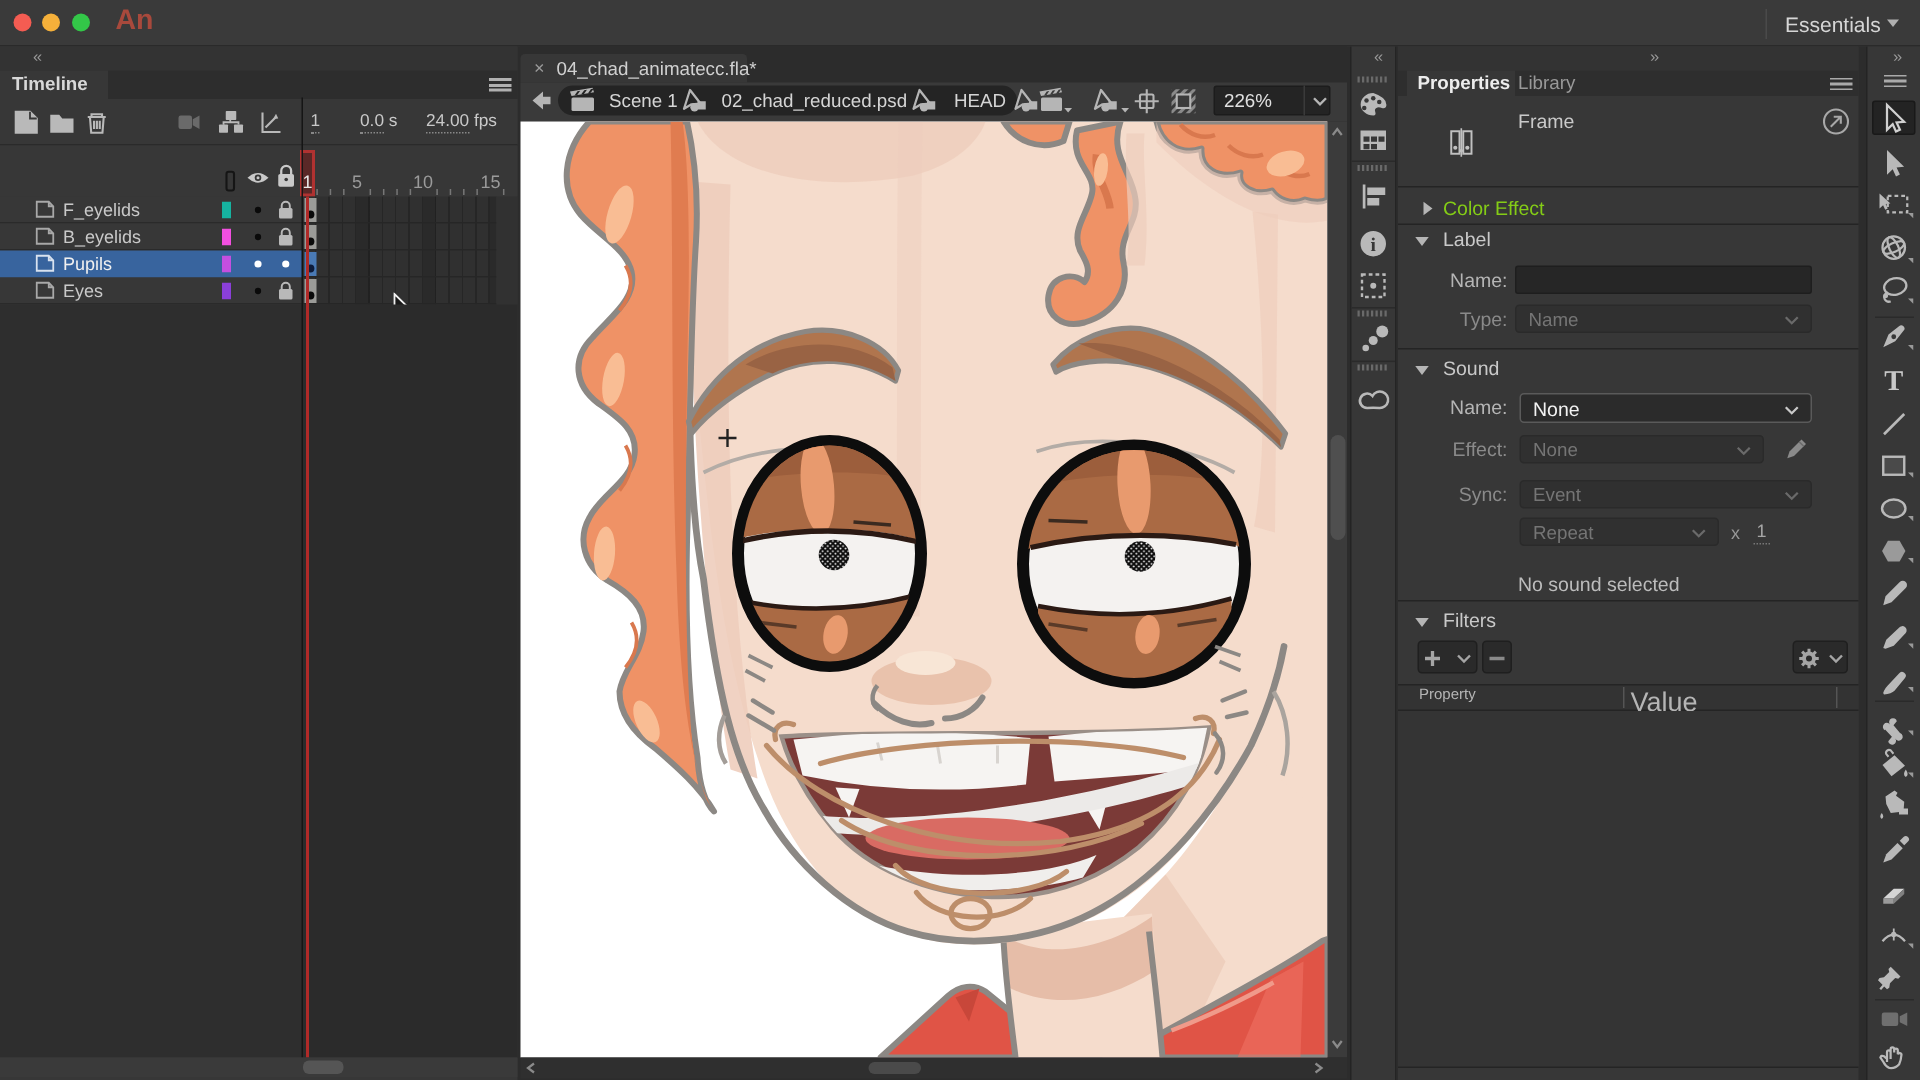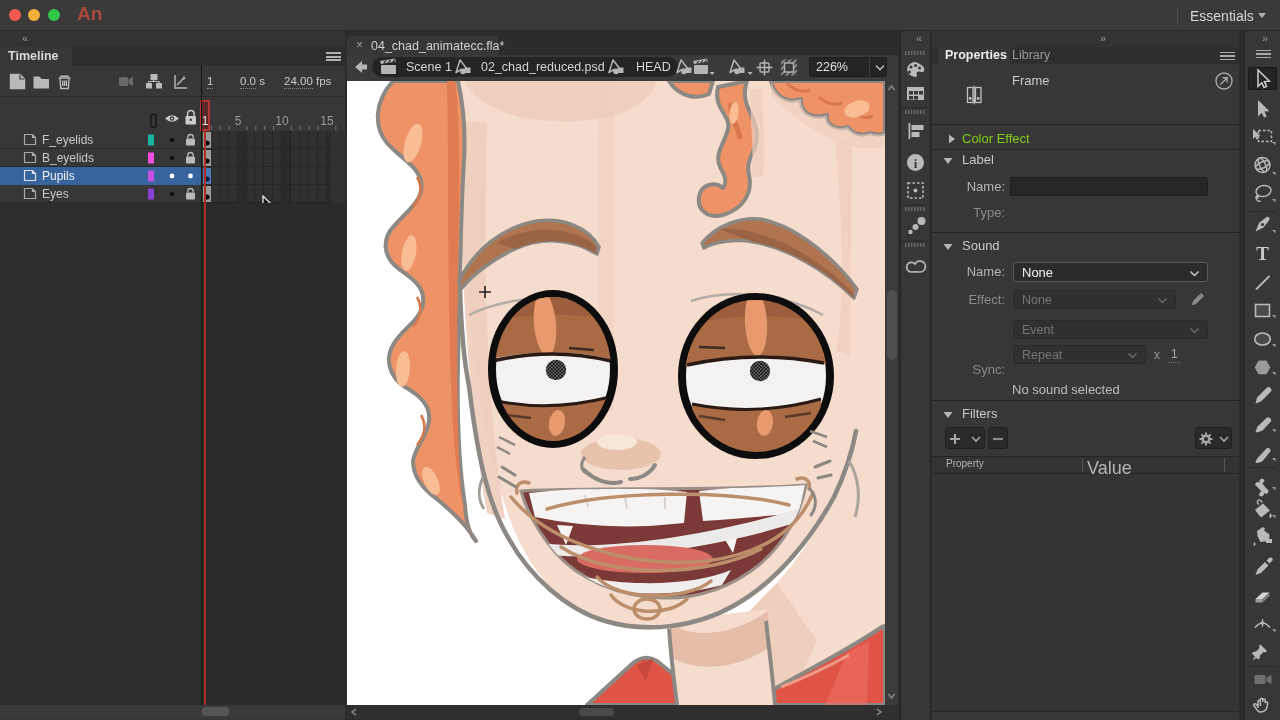--- a/index.html
+++ b/index.html
@@ -534,20 +534,26 @@
     <div class="abs" style="left:30px;top:100px;font-size:13px;color:#84cc16;">Color Effect</div>
     <div class="abs" style="left:0;top:118px;width:307px;height:1px;background:#242424;"></div>
 
     <svg width="14" height="12" style="position:absolute;left:10px;top:124px;">
         <path d="M1.5 3 h9 l-4.5 6 z" fill="#b5b5b5"></path>
       </svg>
     <div class="abs" style="left:30px;top:121px;font-size:13px;color:#c9c9c9;">Label</div>
     <div class="abs" style="left:8px;top:148px;width:65px;text-align:right;font-size:13px;color:#b5b5b5;">Name:</div>
     <div class="abs" style="left:78px;top:146px;width:198px;height:19px;background:#262626;border:1px solid #1e1e1e;border-radius:2px;"></div>
     <div class="abs" style="left:8px;top:174px;width:65px;text-align:right;font-size:13px;color:#8a8a8a;">Type:</div>
+    <div class="abs" style="left:78px;top:172px;width:198px;height:19px;background:#303030;border:1px solid #2a2a2a;border-radius:3px;">
+      <span style="position:absolute;left:8px;top:2px;font-size:12.5px;color:#757575;">Name</span>
+      <svg width="12" height="8" style="position:absolute;right:6px;top:6px;">
+          <path d="M1.5 1.5 l4 4 4-4" stroke="#6a6a6a" stroke-width="1.5" fill="none"></path>
+        </svg>
+    </div>
     <div class="abs" style="left:0;top:201px;width:307px;height:1px;background:#242424;"></div>
 
     <svg width="14" height="12" style="position:absolute;left:10px;top:210px;">
         <path d="M1.5 3 h9 l-4.5 6 z" fill="#b5b5b5"></path>
       </svg>
     <div class="abs" style="left:30px;top:207px;font-size:13px;color:#c9c9c9;">Sound</div>
     <div class="abs" style="left:8px;top:233px;width:65px;text-align:right;font-size:13px;color:#b5b5b5;">Name:</div>
     <div class="abs" style="left:81px;top:231px;width:195px;height:20px;background:#2b2b2b;border:1px solid #5a5a5a;border-radius:3px;">
       <span style="position:absolute;left:8px;top:2px;font-size:13px;color:#f2f2f2;">None</span>
       <svg width="12" height="8" style="position:absolute;right:6px;top:7px;">
@@ -558,21 +564,21 @@
     <div class="abs" style="left:81px;top:259px;width:163px;height:19px;background:#303030;border:1px solid #2a2a2a;border-radius:3px;">
       <span style="position:absolute;left:8px;top:2px;font-size:12.5px;color:#757575;">None</span>
       <svg width="12" height="8" style="position:absolute;right:6px;top:6px;">
           <path d="M1.5 1.5 l4 4 4-4" stroke="#6a6a6a" stroke-width="1.5" fill="none"></path>
         </svg>
     </div>
     <svg width="16" height="16" style="position:absolute;left:257px;top:261px;">
       <path d="M2.5 13.5 l1.5-4.5 8-8 3 3 -8 8 z" fill="#8a8a8a"></path>
       <path d="M10.5 2.5 l3 3" stroke="#6a6a6a" stroke-width="1"></path>
     </svg>
-    <div class="abs" style="left:8px;top:291px;width:65px;text-align:right;font-size:13px;color:#8a8a8a;margin-top:40px;">Sync:</div>
+    <div class="abs" style="left:8px;top:291px;width:65px;text-align:right;font-size:13px;color:#8a8a8a;">Sync:</div>
     <div class="abs" style="left:81px;top:289px;width:195px;height:19px;background:#303030;border:1px solid #2a2a2a;border-radius:3px;">
       <span style="position:absolute;left:8px;top:2px;font-size:12.5px;color:#757575;">Event</span>
       <svg width="12" height="8" style="position:absolute;right:6px;top:6px;">
           <path d="M1.5 1.5 l4 4 4-4" stroke="#6a6a6a" stroke-width="1.5" fill="none"></path>
         </svg>
     </div>
     <div class="abs" style="left:81px;top:314px;width:133px;height:19px;background:#303030;border:1px solid #2a2a2a;border-radius:3px;">
       <span style="position:absolute;left:8px;top:2px;font-size:12.5px;color:#757575;">Repeat</span>
       <svg width="12" height="8" style="position:absolute;right:6px;top:6px;">
           <path d="M1.5 1.5 l4 4 4-4" stroke="#6a6a6a" stroke-width="1.5" fill="none"></path>

